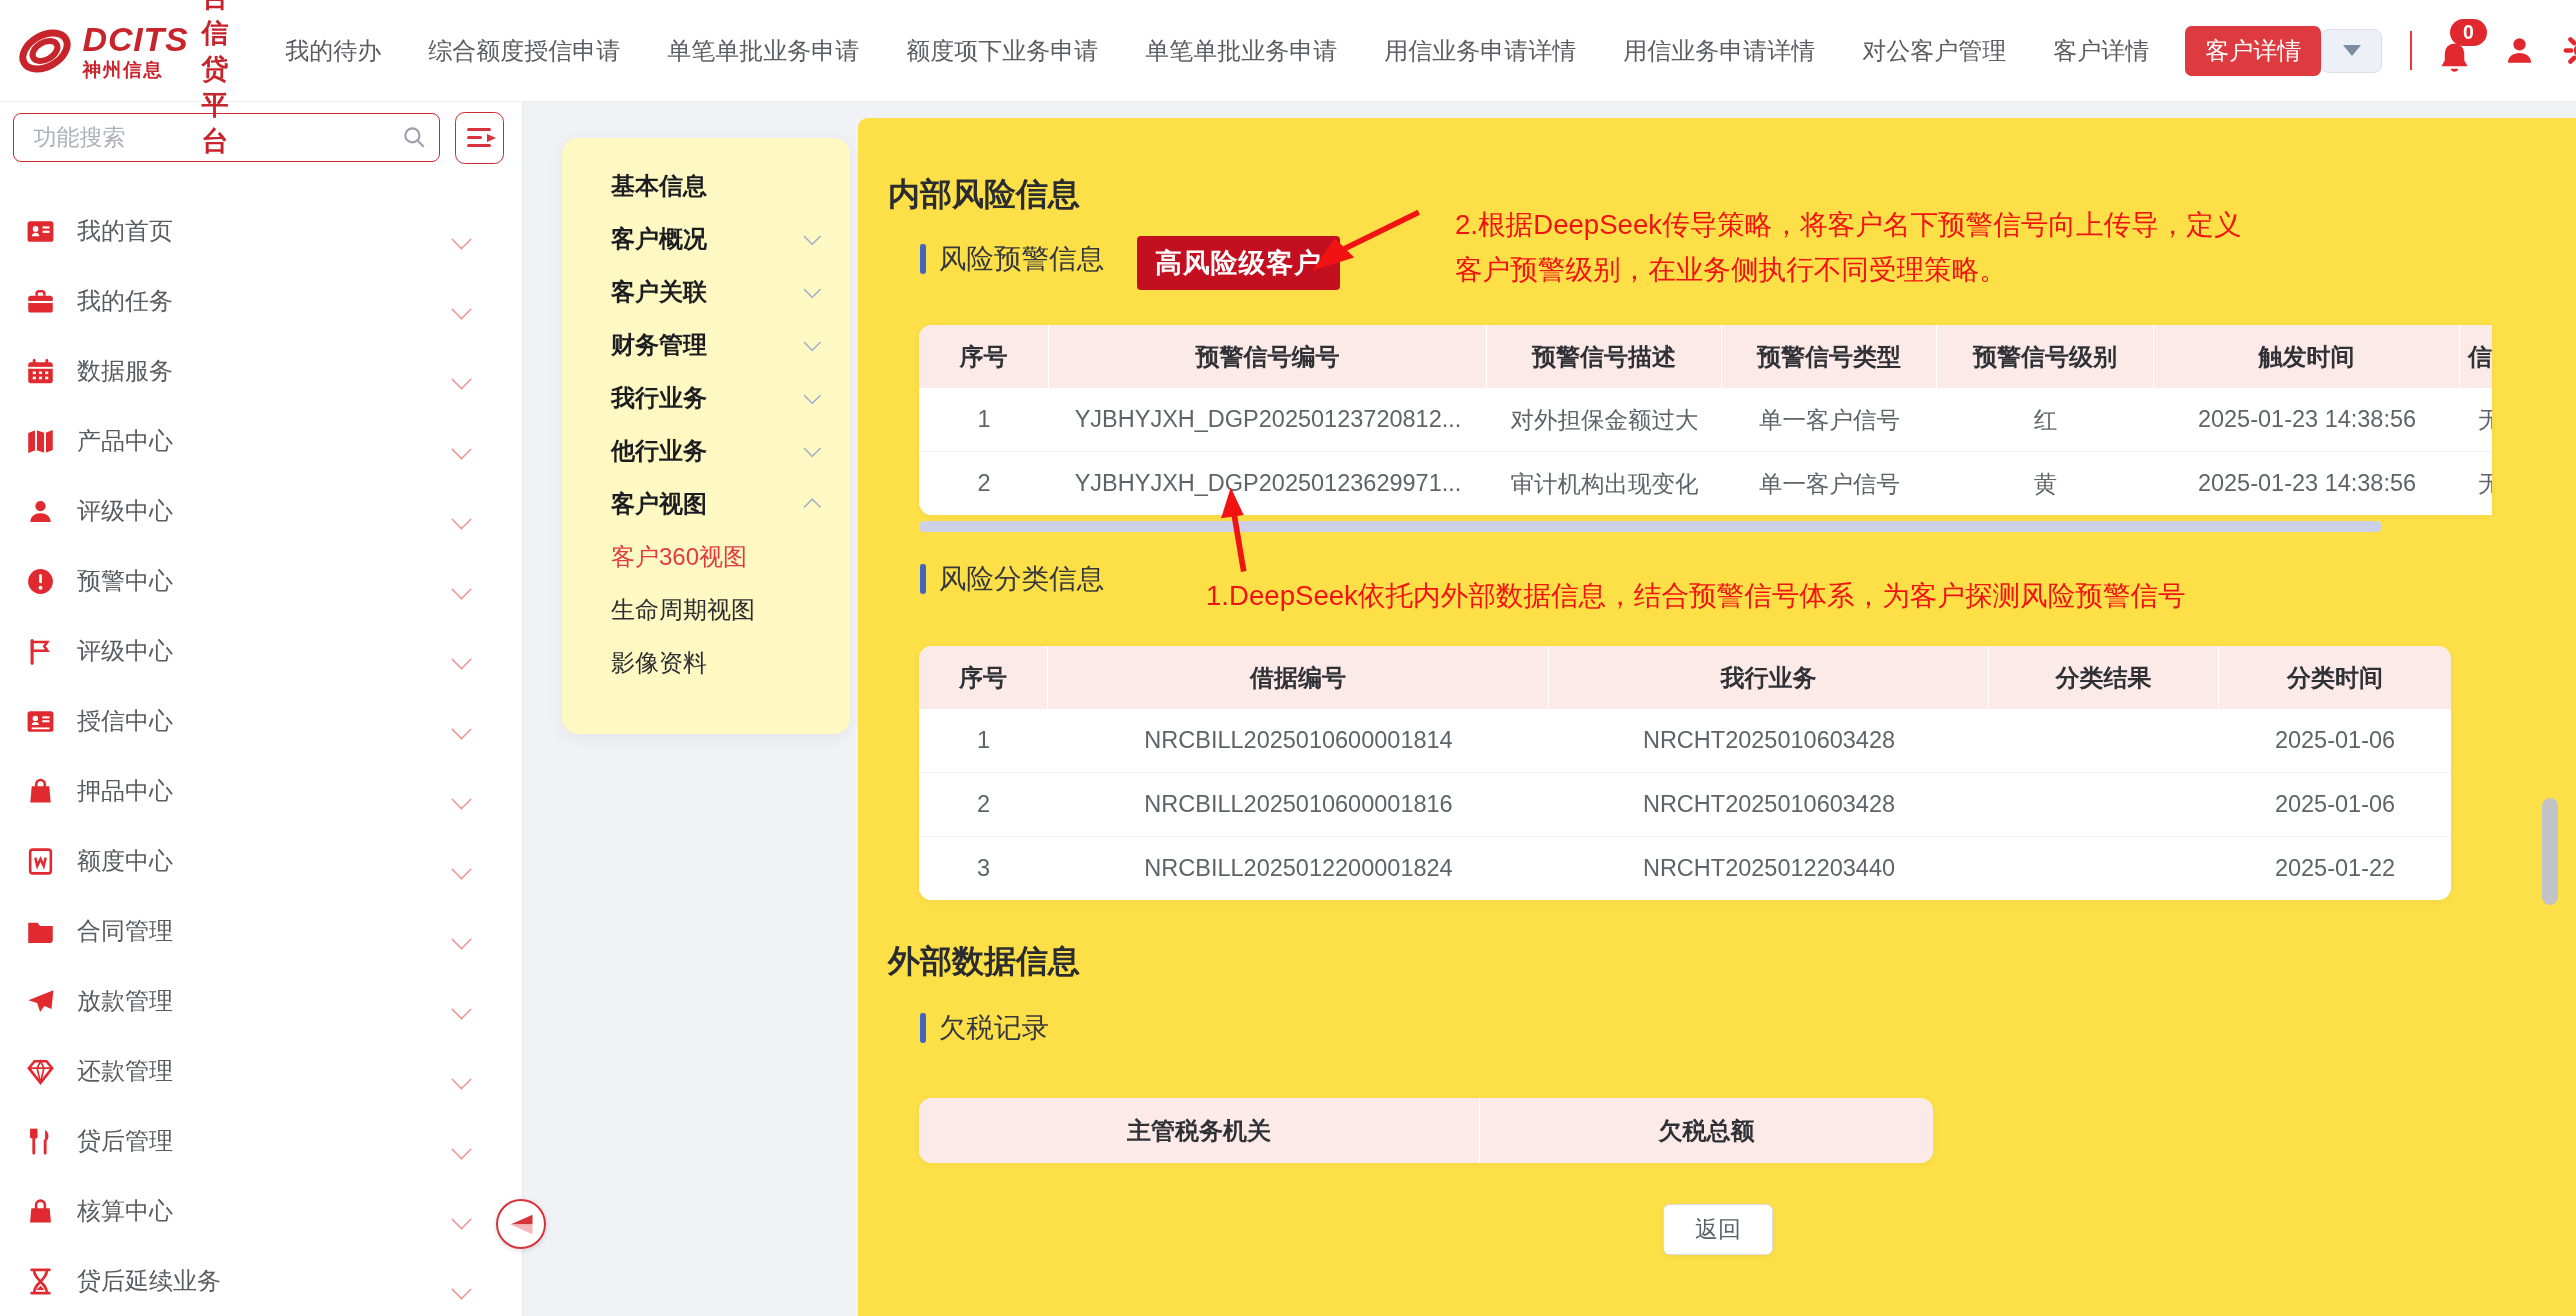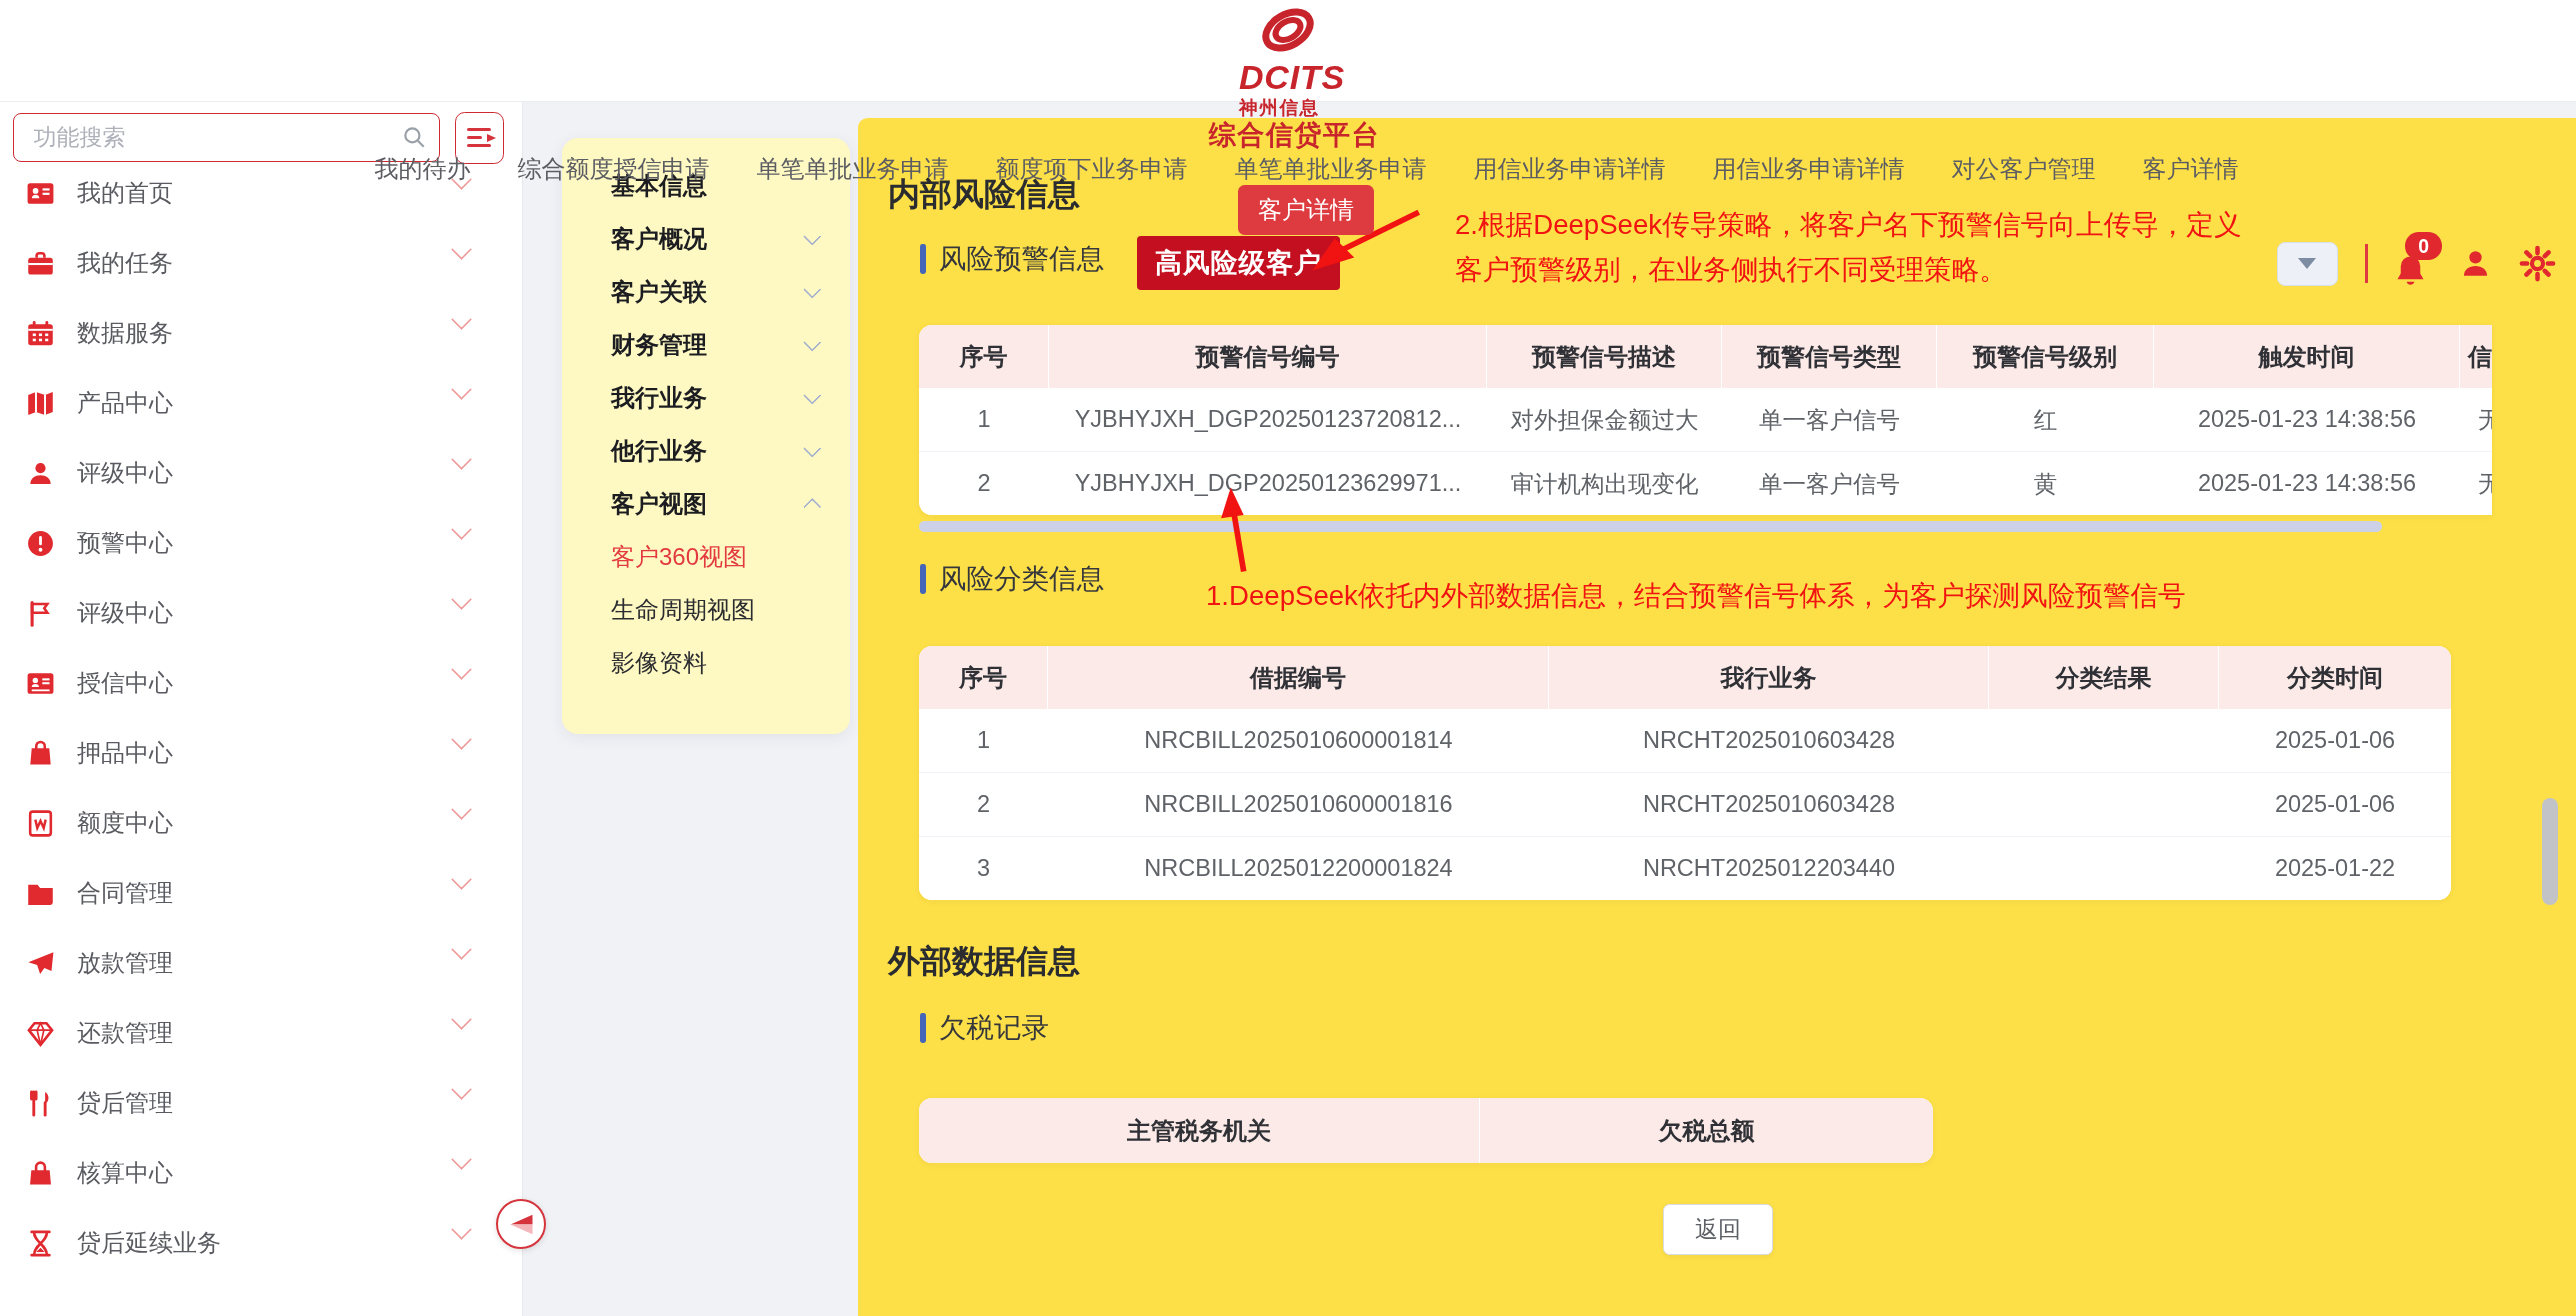--- a/index.html
+++ b/index.html
@@ -1,21 +1,21 @@
 <!DOCTYPE html>
 <html style="font-size:13px"><head>
 <meta charset="utf-8">
 <style>
   html,body{margin:0;padding:0;background:#fff;}
   .page{position:relative;width:2576px;height:1317px;overflow:hidden;
         font-family:"Liberation Sans","DejaVu Sans",sans-serif;color:#333;}
 
   
   .topbar{position:absolute;left:0;top:0;width:2576px;height:102px;background:#fff;
-          border-bottom:0.8px solid #ebedf0;display:flex;align-items:center;z-index:6;box-sizing:border-box;padding:0 14.6px;flex-direction:column;}
+          border-bottom:0.8px solid #ebedf0;display:flex;align-items:center;z-index:6;box-sizing:border-box;padding:0 14.6px;}
   .logo-swirl{width:60px;height:60px;flex:0 0 auto;}
   .brand-col{display:flex;flex-direction:column;line-height:1;margin-left:8px;}
   .brand-name{font-size:34px;font-weight:700;font-style:italic;color:#c8242c;letter-spacing:0.8px;}
   .brand-sub{font-size:18.6px;font-weight:700;color:#c8242c;margin-top:4.9px;letter-spacing:1.6px;}
   .product-name{font-size:27px;font-weight:700;color:#c8242c;margin-left:13px;letter-spacing:1.6px;}
   .logo-divider{width:2.4px;height:55px;background:#c8242c;margin-left:18px;border-radius:1.6px;}
   .topnav{display:flex;align-items:center;gap:47px;margin-left:37px;}
   .topnav-item{font-size:24px;color:#5c5d63;white-space:nowrap;cursor:pointer;}
   .active-tab{margin-left:36px;background:#dd3b40;color:#fff;font-size:24px;font-weight:500;
               padding:9px 20px;border-radius:6.5px;white-space:nowrap;cursor:pointer;}
@@ -43,21 +43,21 @@
   .search-box input::placeholder{color:#aeb1b9;}
   .search-glass{position:absolute;right:13px;top:11.3px;}
   .hamburger{width:49px;height:52px;margin-left:14.6px;border:1.6px solid #cf2a33;border-radius:9.7px;
              box-sizing:border-box;display:flex;flex-direction:column;justify-content:center;
              align-items:center;gap:4.9px;position:relative;cursor:pointer;background:#fff;}
   .hbar{height:3.2px;background:#d5343c;border-radius:1.6px;}
   .hb1{width:24px;}.hb2{width:15.4px;margin-right:9px;}.hb3{width:24px;}
   .harrow{position:absolute;right:6.5px;top:21px;width:0;height:0;border-top:4.9px solid transparent;
           border-bottom:4.9px solid transparent;border-left:9px solid #d5343c;}
   .side-list{position:absolute;left:0;top:75px;width:100%;}
-  .side-item{height:70px;display:flex;align-items:flex-start;padding:0 8px 0 24px;cursor:pointer;}
+  .side-item{height:70px;display:flex;align-items:flex-end;padding:0 8px 0 24px;cursor:pointer;}
   .sicon{width:32px;height:32px;display:flex;align-items:center;justify-content:center;flex:0 0 auto;}
   .slabel{font-size:24px;color:#5a5b61;margin-left:21px;white-space:nowrap;}
   .chev{width:13px;height:13px;border-right:2.4px solid;border-bottom:2.4px solid;display:inline-block;
         transform:rotate(45deg);border-radius:0.8px;}
   .side-item .chev{margin-left:auto;margin-right:45px;border-color:#ef9a9a;margin-top:-4.9px;}
   .collapse-circle{position:absolute;left:496px;top:1199px;width:50px;height:50px;border-radius:50%;
         background:#fff;border:2.4px solid #d5343c;box-sizing:border-box;display:flex;align-items:center;
         justify-content:center;z-index:9;cursor:pointer;box-shadow:0 1.6px 6.5px rgba(0,0,0,.12);}
 
   

